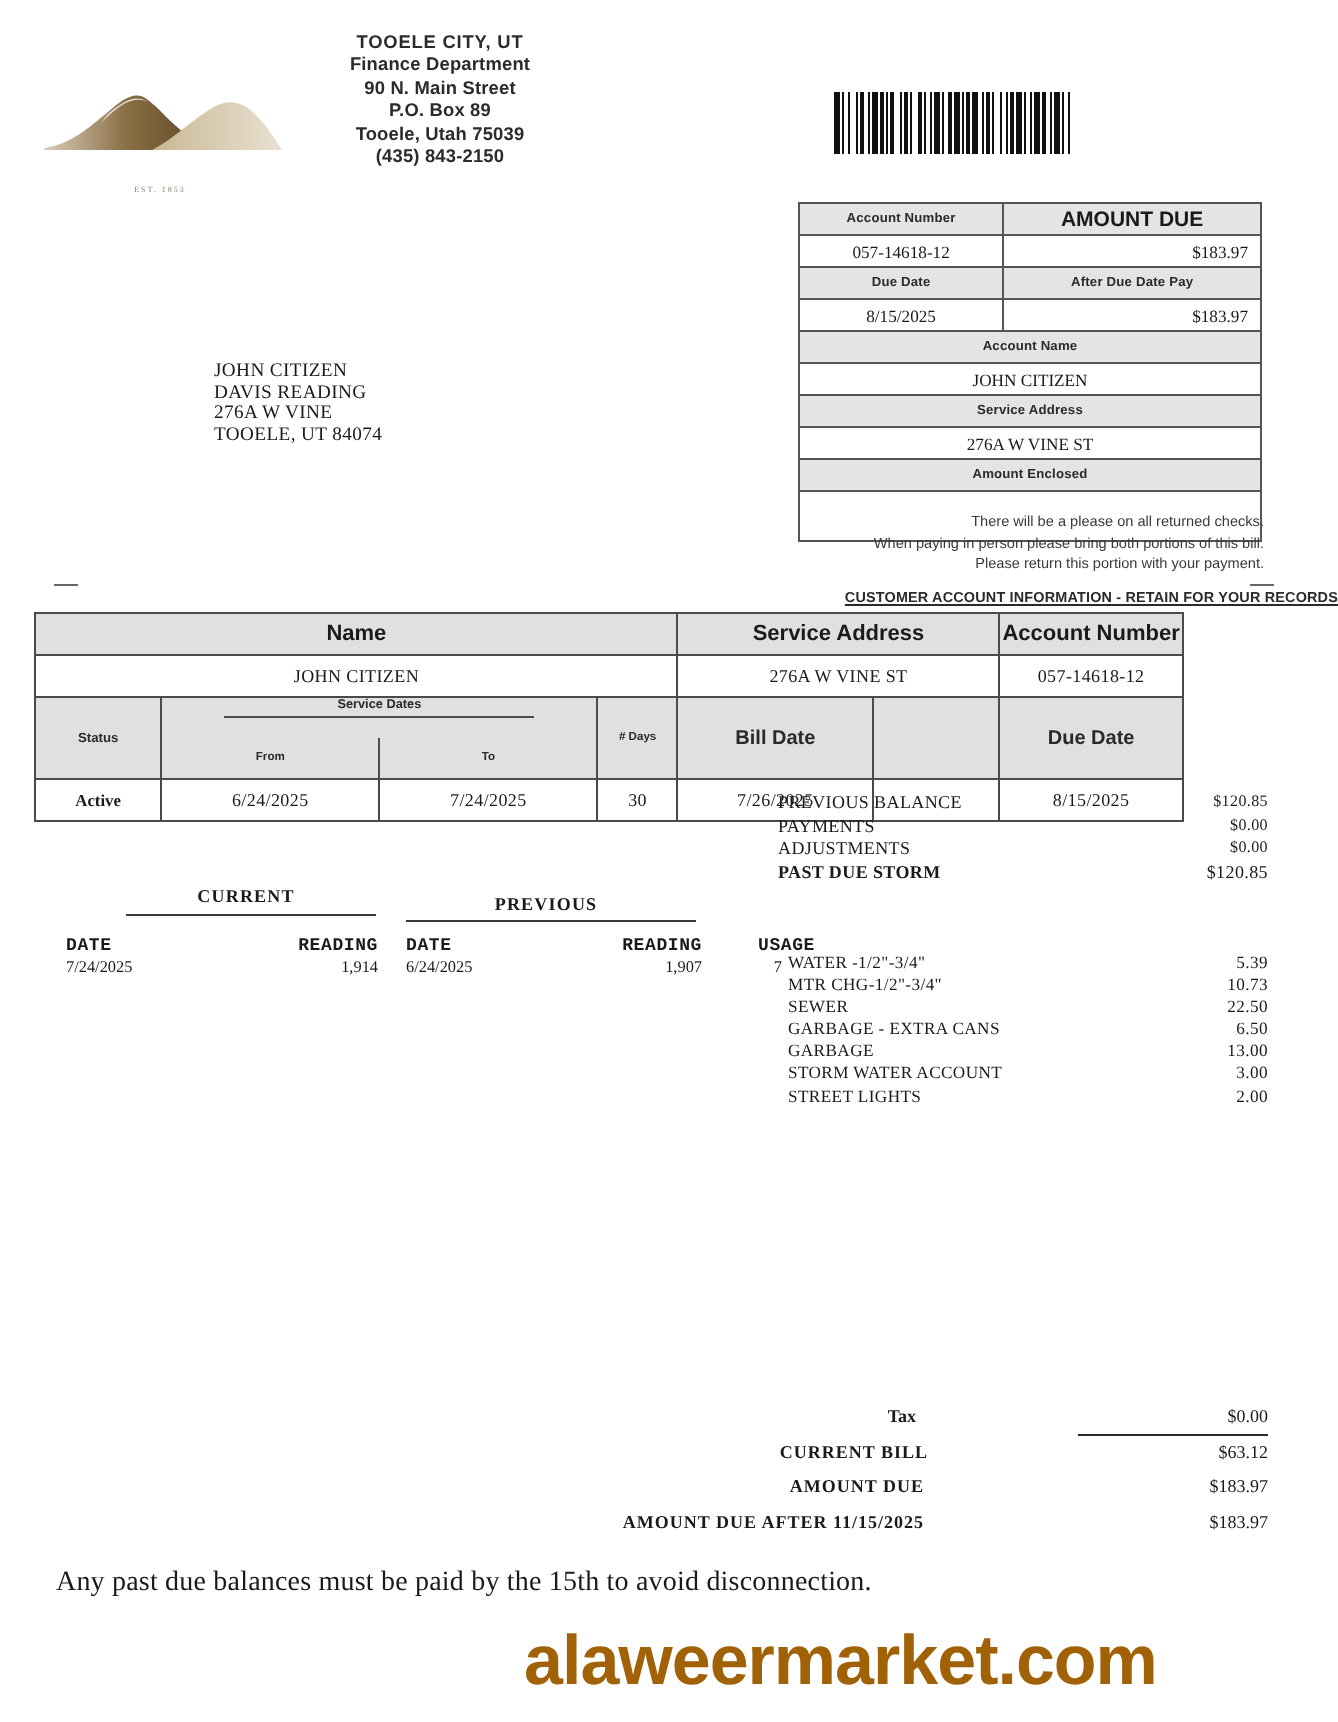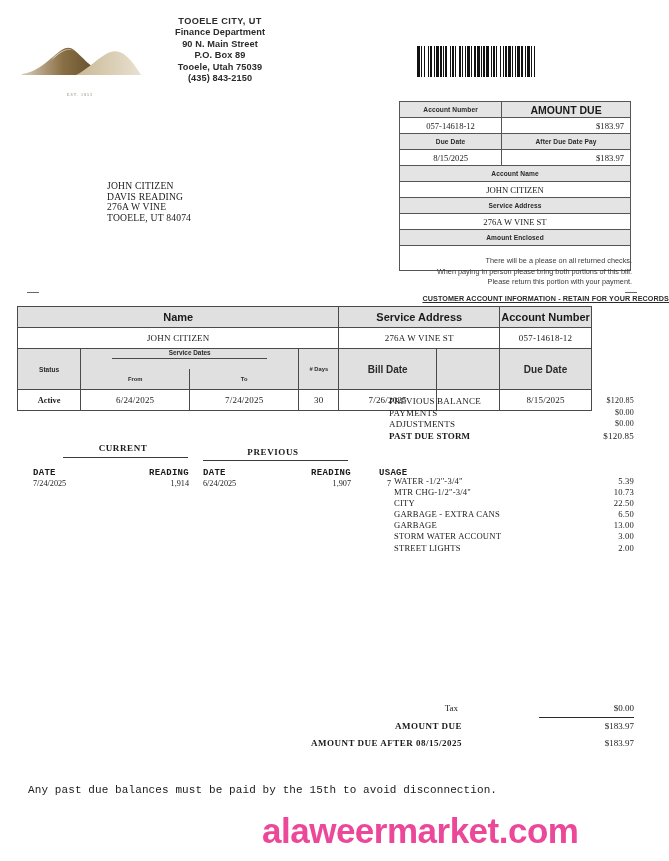--- a/index.html
+++ b/index.html
@@ -259,24 +259,23 @@
   .totals .bold { font-weight: bold; letter-spacing: .5px; }
   .tax-rule {
     position: absolute;
     right: 0; top: 14px; width: 95px; height: 1.4px; background: #2a2a2a;
   }
 
   
   .footer-note {
     position: absolute;
     left: 28px; top: 784px;
-    font-size: 11px;
+    font-size: 14px;
     letter-spacing: .1px;
     color: #1a1a1a;
-    font-family: Liberation Mono, monospace;
   }
   .watermark {
     position: absolute;
     left: 262px; top: 810px;
     width: 400px;
     font-family: "Liberation Sans", sans-serif;
     font-size: 35px;
     font-weight: bold;
     letter-spacing: -.5px;
     line-height: 42px;
@@ -544,21 +543,21 @@
   <div class="charges" id="charges">
       <div class="crow">
         <span class="cn">WATER -1/2"-3/4"</span>
         <span class="ca">5.39</span>
       </div>
       <div class="crow">
         <span class="cn">MTR  CHG-1/2"-3/4"</span>
         <span class="ca">10.73</span>
       </div>
       <div class="crow">
-        <span class="cn">CITY</span>
+        <span class="cn">SEWER</span>
         <span class="ca">22.50</span>
       </div>
       <div class="crow">
         <span class="cn">GARBAGE - EXTRA CANS</span>
         <span class="ca">6.50</span>
       </div>
       <div class="crow">
         <span class="cn">GARBAGE</span>
         <span class="ca">13.00</span>
       </div>
@@ -567,30 +566,34 @@
         <span class="ca">3.00</span>
       </div>
       <div class="crow">
         <span class="cn">STREET LIGHTS</span>
         <span class="ca">2.00</span>
       </div>
     </div>
 
   <div class="totals">
     <div class="trow">
-      <span class="tn" style="right:176px;">Tax</span>
+      <span class="tn" style="right:176px;font-weight:bold;">Tax</span>
       <span class="ta">$0.00</span>
       <span class="tax-rule"></span>
+    </div>
+    <div class="trow">
+      <span class="tn bold" style="right:170px;">CURRENT BILL</span>
+      <span class="ta">$63.12</span>
     </div>
     <div class="trow">
       <span class="tn bold" style="right:172px;">AMOUNT DUE</span>
       <span class="ta">$183.97</span>
     </div>
     <div class="trow">
-      <span class="tn bold" style="right:172px;">AMOUNT DUE AFTER 08/15/2025</span>
+      <span class="tn bold" style="right:172px;">AMOUNT DUE AFTER 11/15/2025</span>
       <span class="ta">$183.97</span>
     </div>
   </div>
 
   <div class="footer-note">Any past due balances must be paid by the 15th to avoid disconnection.</div>
-  <div class="watermark" style="color: #ec4899;">alaweermarket.com</div>
+  <div class="watermark" style="color: #a16207;">alaweermarket.com</div>
 
 </div>
 
 </body></html>

